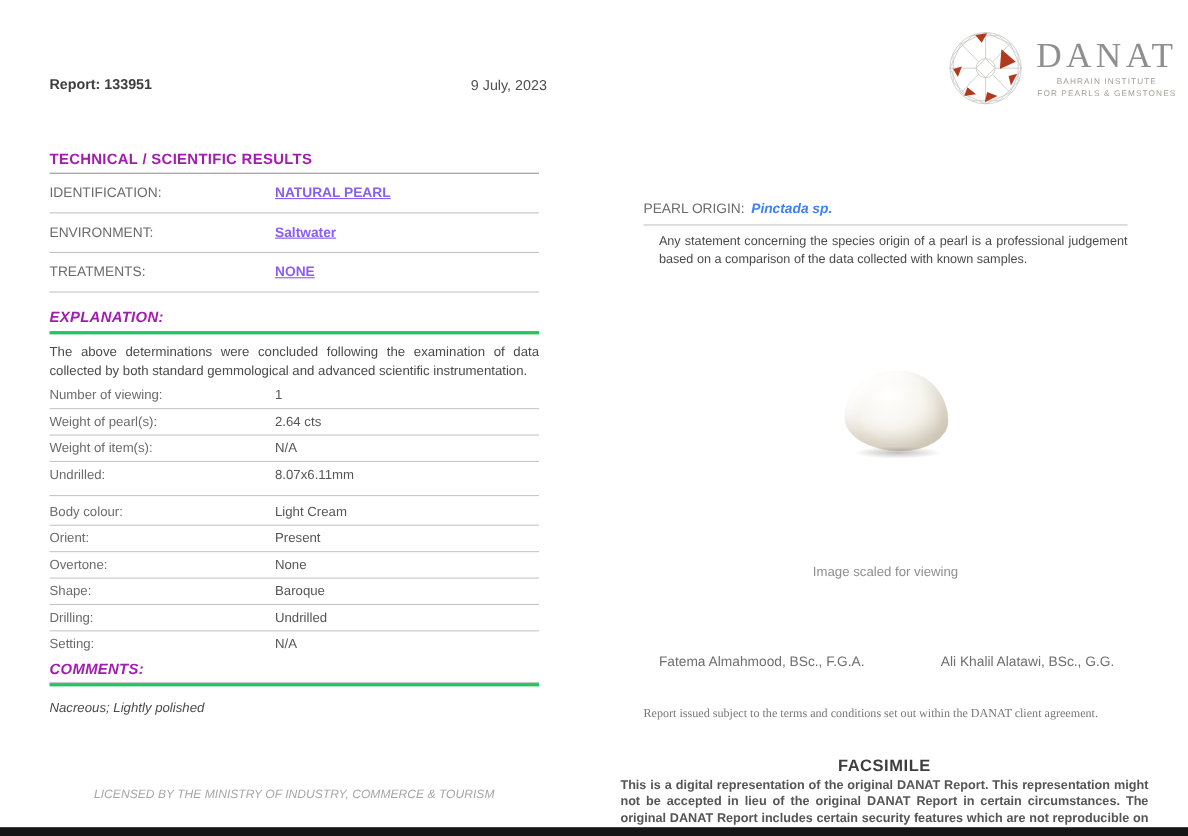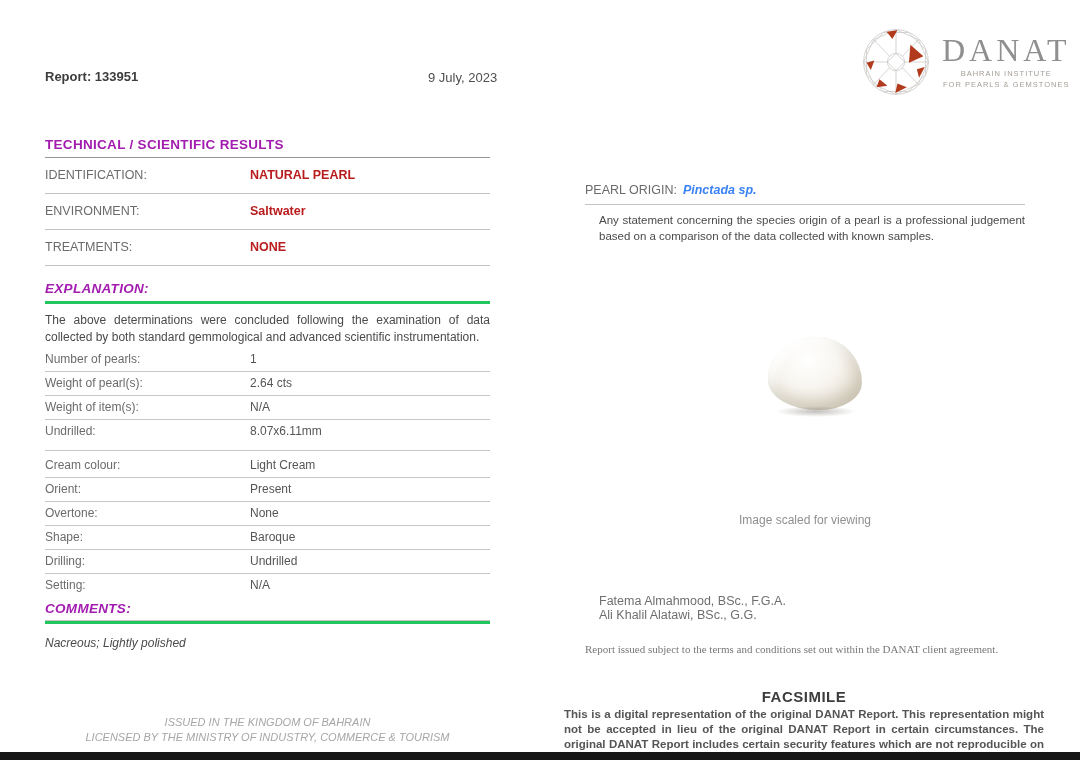--- a/index.html
+++ b/index.html
@@ -34,21 +34,21 @@
     padding-bottom:5px; border-bottom:1.5px solid #959595;
   }
   .sec-title.red-line { border-bottom:3px solid #22c55e;font-style:italic; }
 
   .kv-row {
     display:flex; align-items:baseline;
     padding:10px 0 11px; border-bottom:1px solid #c3c3c3;
     font-size:12.5px;
   }
   .kv-label { width:205px; color:#6b6b6b; flex:0 0 205px; }
-  .kv-value { font-weight:bold; color:#b91c1c; }
+  .kv-value { font-weight:bold; color:#8b5cf6;text-decoration:underline; }
 
   .para { font-size:12px; color:#4a4a4a; line-height:1.45; text-align:justify; margin-top:8px; }
 
   
   .detail-row {
     display:flex; align-items:baseline;
     font-size:12px; color:#5d5d5d;
     padding:4px 0 5px; border-bottom:1px solid #c6c6c6;
   }
   .detail-row .kv-label { font-weight:normal; }
@@ -90,21 +90,21 @@
   }
   .image-caption {
     position:absolute; left:585px; top:513px; width:440px;
     text-align:center; font-size:12px; color:#8f8f8f;
   }
 
   
   .signatures {
     position:absolute; left:585px; top:594px; width:440px;
     display:flex; justify-content:space-between; padding:0 12px 0 14px;
-    font-size:12.5px; color:#6f6f6f;flex-direction:column;
+    font-size:12.5px; color:#6f6f6f;
   }
   .terms-line {
     position:absolute; left:585px; top:643px; width:440px;
     text-align:left; font-family:"Liberation Serif", serif; font-size:11px; color:#787878;
   }
   .facsimile { position:absolute; left:564px; top:688px; width:480px; }
   .facsimile-title {
     text-align:center; font-size:15px; font-weight:bold; letter-spacing:0.5px; color:#3d3d3d;
   }
   .facsimile-body {
@@ -169,37 +169,37 @@
   </div>
 </div>
 
 <div class="col-left" style="top:281px;">
   <div class="sec-title red-line">EXPLANATION:</div>
   <div class="para">The above determinations were concluded following the examination of data collected by both standard gemmological and advanced scientific instrumentation.</div>
 </div>
 
 <div class="col-left" style="top:348px;">
   <div class="detail-row">
-    <span class="kv-label">Number of pearls:</span>
+    <span class="kv-label">Number of viewing:</span>
     <span class="detail-value">1</span>
   </div>
   <div class="detail-row">
     <span class="kv-label">Weight of pearl(s):</span>
     <span class="detail-value">2.64 cts</span>
   </div>
   <div class="detail-row">
     <span class="kv-label">Weight of item(s):</span>
     <span class="detail-value">N/A</span>
   </div>
   <div class="detail-row gap-after">
     <span class="kv-label">Undrilled:</span>
     <span class="detail-value">8.07x6.11mm</span>
   </div>
   <div class="detail-row gap-before">
-    <span class="kv-label">Cream colour:</span>
+    <span class="kv-label">Body colour:</span>
     <span class="detail-value">Light Cream</span>
   </div>
   <div class="detail-row">
     <span class="kv-label">Orient:</span>
     <span class="detail-value">Present</span>
   </div>
   <div class="detail-row">
     <span class="kv-label">Overtone:</span>
     <span class="detail-value">None</span>
   </div>
@@ -216,21 +216,20 @@
     <span class="detail-value">N/A</span>
   </div>
 </div>
 
 <div class="col-left" style="top:601px;">
   <div class="sec-title red-line">COMMENTS:</div>
   <div class="comment-body">Nacreous; Lightly polished</div>
 </div>
 
 <div class="footer-left">
-  <div>ISSUED IN THE KINGDOM OF BAHRAIN</div>
   <div>LICENSED BY THE MINISTRY OF INDUSTRY, COMMERCE &amp; TOURISM</div>
 </div>
 
 <div class="col-right" style="top:137px;">
   <div class="origin-row">
     <span class="origin-label">PEARL ORIGIN:</span>
     <span class="origin-value">Pinctada sp.</span>
   </div>
   <div class="origin-note">Any statement concerning the species origin of a pearl is a professional judgement based on a comparison of the data collected with known samples.</div>
 </div>

